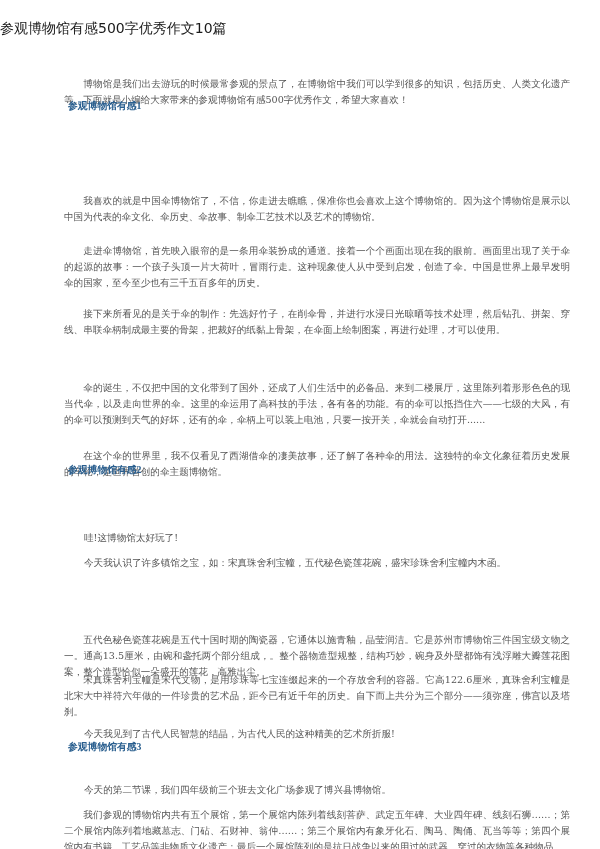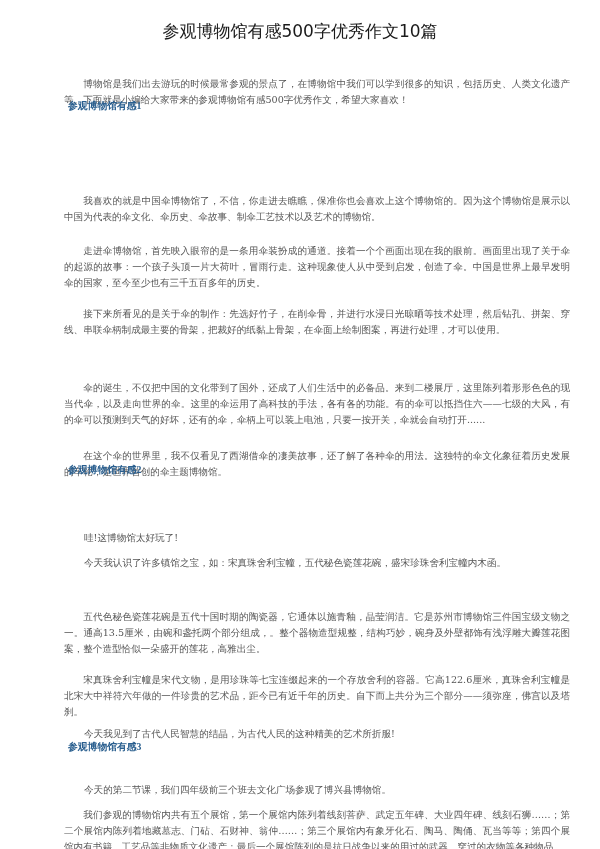--- a/index.html
+++ b/index.html
@@ -1,20 +1,20 @@
 <!DOCTYPE html>
 <html><head>
 <meta charset="utf-8">
 <style>
   html, body { margin: 0; padding: 0; background: #ffffff; }
   body { width: 600px; height: 849px; overflow: hidden; position: relative; }
   .page { position: absolute; left: 0; top: 0; width: 600px; height: 849px; }
   .title {
-    position: absolute; left: 0; top: 20px; width: 600px; text-align: center;
-    font-family: "DejaVu Sans", sans-serif; font-size: 17px; color: #1a1a1a;
+    position: absolute; left: 0; top: 20px; width: 600px; text-align: left;
+    font-family: "DejaVu Sans", sans-serif; font-size: 14px; color: #1a1a1a;
     letter-spacing: 0px;
   }
   .para {
     position: absolute; left: 48px; width: 506px;
     font-family: "DejaVu Serif", serif; font-size: 9.6px; line-height: 16px;
     color: #555555; text-indent: 2em; text-align: justify; margin: 16px;
   }
   .para.noind { text-indent: 0; left: 68px; width: 486px; }
   .heading {
     position: absolute; left: 68px;
@@ -33,20 +33,20 @@
   <p class="heading" style="top:100px">参观博物馆有感1</p>
   <p class="para" style="top:177px">我喜欢的就是中国伞博物馆了，不信，你走进去瞧瞧，保准你也会喜欢上这个博物馆的。因为这个博物馆是展示以中国为代表的伞文化、伞历史、伞故事、制伞工艺技术以及艺术的博物馆。</p>
   <p class="para" style="top:227px">走进伞博物馆，首先映入眼帘的是一条用伞装扮成的通道。接着一个个画面出现在我的眼前。画面里出现了关于伞的起源的故事：一个孩子头顶一片大荷叶，冒雨行走。这种现象使人从中受到启发，创造了伞。中国是世界上最早发明伞的国家，至今至少也有三千五百多年的历史。</p>
   <p class="para" style="top:290px">接下来所看见的是关于伞的制作：先选好竹子，在削伞骨，并进行水浸日光晾晒等技术处理，然后钻孔、拼架、穿线、串联伞柄制成最主要的骨架，把裁好的纸黏上骨架，在伞面上绘制图案，再进行处理，才可以使用。</p>
   <p class="para" style="top:364px">伞的诞生，不仅把中国的文化带到了国外，还成了人们生活中的必备品。来到二楼展厅，这里陈列着形形色色的现当代伞，以及走向世界的伞。这里的伞运用了高科技的手法，各有各的功能。有的伞可以抵挡住六——七级的大风，有的伞可以预测到天气的好坏，还有的伞，伞柄上可以装上电池，只要一按开关，伞就会自动打开......</p>
   <p class="para" style="top:432px">在这个伞的世界里，我不仅看见了西湖借伞的凄美故事，还了解了各种伞的用法。这独特的伞文化象征着历史发展的车轮，是世界首创的伞主题博物馆。</p>
 
   <p class="heading" style="top:464px">参观博物馆有感2</p>
   <p class="para noind" style="top:514px">哇!这博物馆太好玩了!</p>
   <p class="para noind" style="top:539px">今天我认识了许多镇馆之宝，如：宋真珠舍利宝幢，五代秘色瓷莲花碗，盛宋珍珠舍利宝幢内木函。</p>
-  <p class="para" style="top:593px">五代色秘色瓷莲花碗是五代十国时期的陶瓷器，它通体以施青釉，晶莹润洁。它是苏州市博物馆三件国宝级文物之一。通高13.5厘米，由碗和盏托两个部分组成，。整个器物造型规整，结构巧妙，碗身及外壁都饰有浅浮雕大瓣莲花图案，整个造型恰似一朵盛开的莲花，高雅出尘。</p>
+  <p class="para" style="top:616px">五代色秘色瓷莲花碗是五代十国时期的陶瓷器，它通体以施青釉，晶莹润洁。它是苏州市博物馆三件国宝级文物之一。通高13.5厘米，由碗和盏托两个部分组成，。整个器物造型规整，结构巧妙，碗身及外壁都饰有浅浮雕大瓣莲花图案，整个造型恰似一朵盛开的莲花，高雅出尘。</p>
   <p class="para" style="top:656px">宋真珠舍利宝幢是宋代文物，是用珍珠等七宝连缀起来的一个存放舍利的容器。它高122.6厘米，真珠舍利宝幢是北宋大中祥符六年做的一件珍贵的艺术品，距今已有近千年的历史。自下而上共分为三个部分——须弥座，佛宫以及塔刹。</p>
   <p class="para noind" style="top:710px">今天我见到了古代人民智慧的结晶，为古代人民的这种精美的艺术所折服!</p>
 
   <p class="heading" style="top:741px">参观博物馆有感3</p>
   <p class="para noind" style="top:766px">今天的第二节课，我们四年级前三个班去文化广场参观了博兴县博物馆。</p>
   <p class="para" style="top:791px">我们参观的博物馆内共有五个展馆，第一个展馆内陈列着线刻菩萨、武定五年碑、大业四年碑、线刻石狮……；第二个展馆内陈列着地藏墓志、门砧、石财神、翁仲……；第三个展馆内有象牙化石、陶马、陶俑、瓦当等等；第四个展馆内有书籍、工艺品等非物质文化遗产；最后一个展馆陈列的是抗日战争以来的用过的武器、穿过的衣物等各种物品。</p>
 </div>
 
 </body></html>

